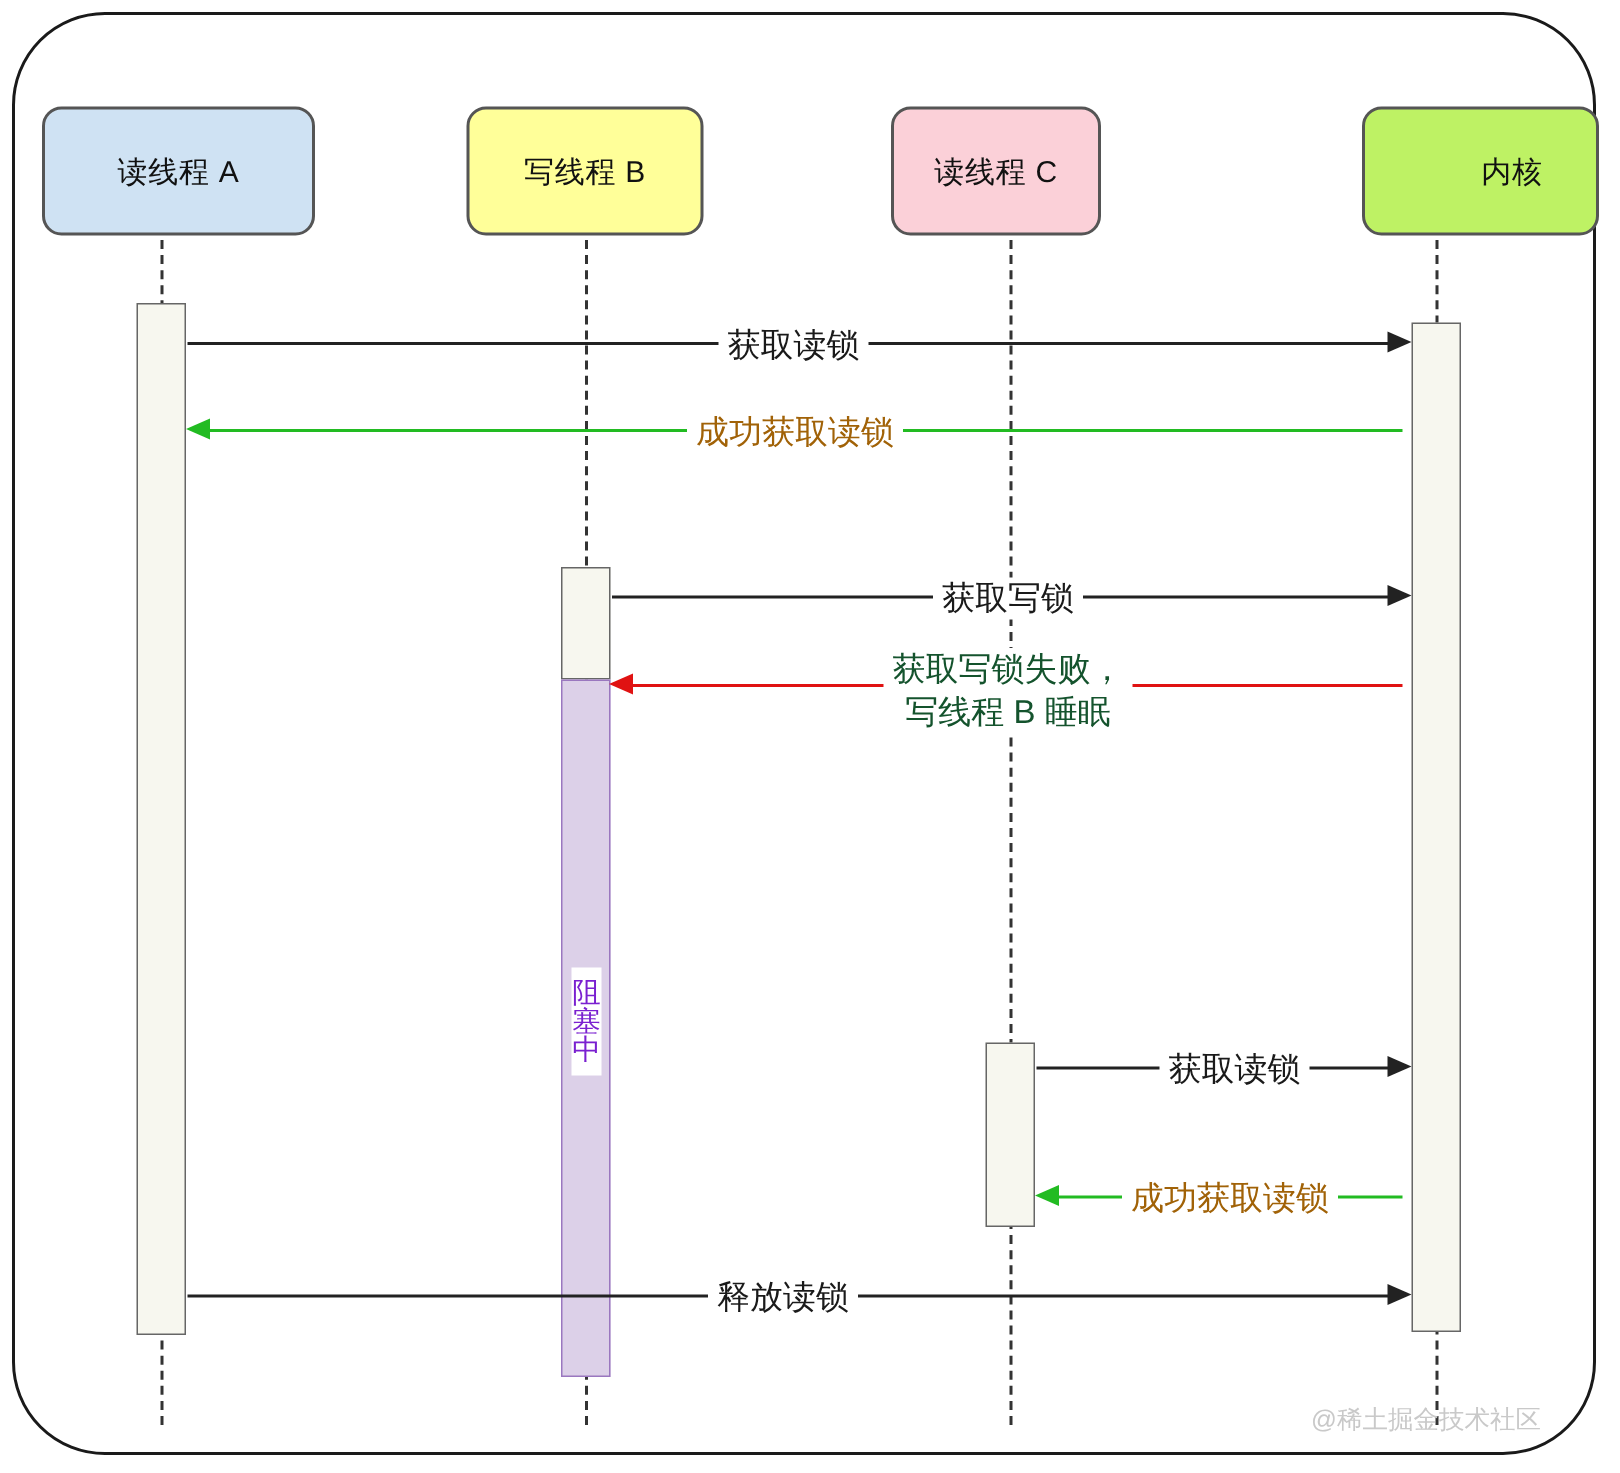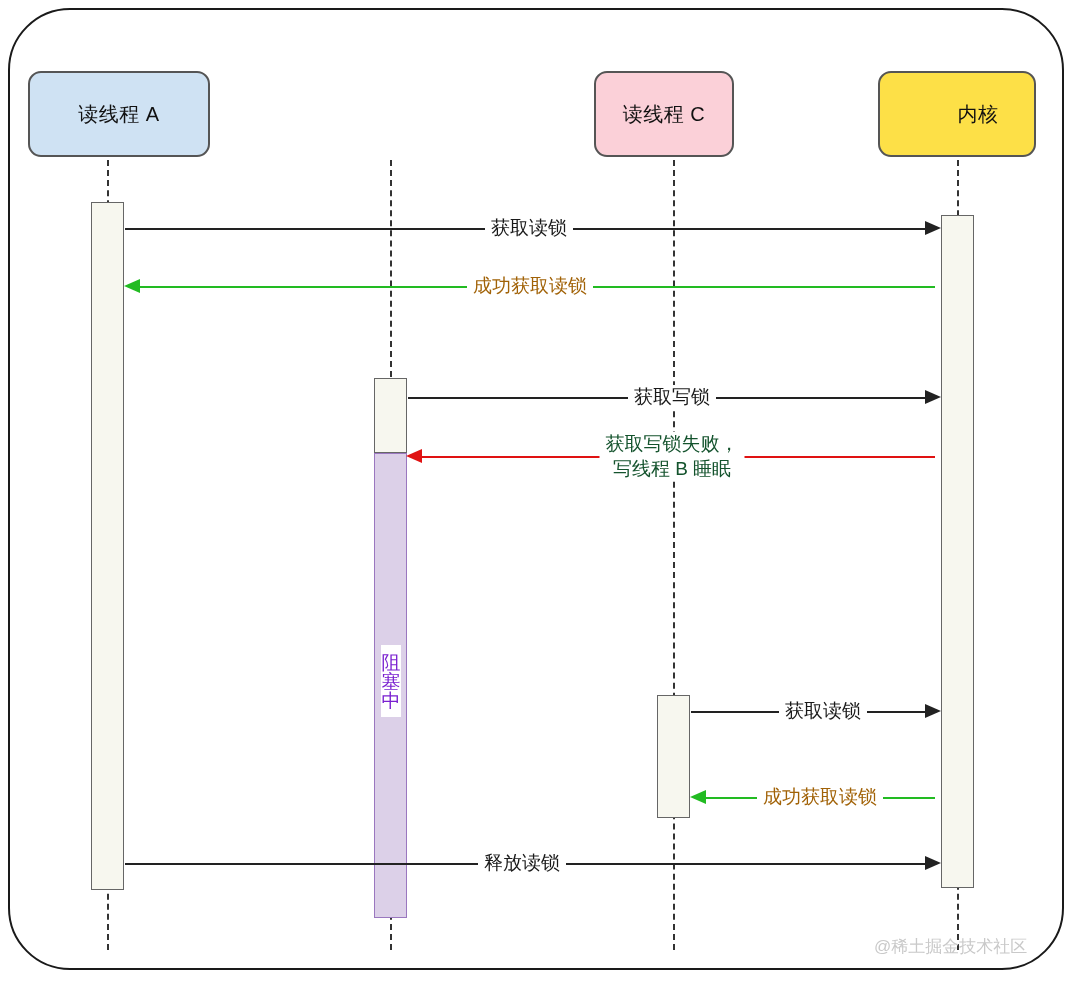--- a/index.html
+++ b/index.html
@@ -111,21 +111,21 @@
     border-top: 7px solid transparent;
     border-bottom: 7px solid transparent;
     border-right: 16px solid #e01212;
   }
 
   
   .msg-label {
     position: absolute;
     background: #ffffff;
     padding: 0 6px;
-    font-size: 19px;
+    font-size: 22px;
     white-space: nowrap;
     text-align: center;
     line-height: 1.25;
     transform: translateX(-50%);
     z-index: 5;
   }
   .msg-label.black { color: #1a1a1a; }
   .msg-label.green { color: #a16207; }
   .msg-label.red   { color: #14532d; }
   .msg-label.two-line { line-height: 1.3; }
@@ -148,26 +148,29 @@
 
   <div class="lifeline" style="left:107px; top:160px; height:790px;"></div>
   <div class="lifeline" style="left:390px; top:160px; height:790px;"></div>
   <div class="lifeline" style="left:673px; top:160px; height:790px;"></div>
   <div class="lifeline" style="left:957px; top:160px; height:790px;"></div>
 
   <div class="participant" style="left:28px; top:71px; width:182px; height:86px; background:#cfe2f3;">
     <span>读线程 A</span>
   </div>
 
+  <div class="participant" style="left:311px; top:71px; width:158px; height:86px; background:#ffff99;">
+    <span>写线程 B</span>
+  </div>
 
   <div class="participant" style="left:594px; top:71px; width:140px; height:86px; background:#fbd0d8;">
     <span>读线程 C</span>
   </div>
 
-  <div class="participant" style="left:878px; top:71px; width:158px; height:86px; background:#fde047;padding-left:42px;">
+  <div class="participant" style="left:908px; top:71px; width:158px; height:86px; background:#bef264;padding-left:42px;">
     <span>内核</span>
   </div>
 
   <div class="activation" style="left:91px; top:202px; width:33px; height:688px;"></div>
 
   <div class="activation" style="left:374px; top:378px; width:33px; height:75px;"></div>
 
   <div class="activation blocked" style="left:374px; top:453px; width:33px; height:465px;"></div>
 
   <div class="vlabel" style="left:381px; top:645px; width:20px; height:72px;">

